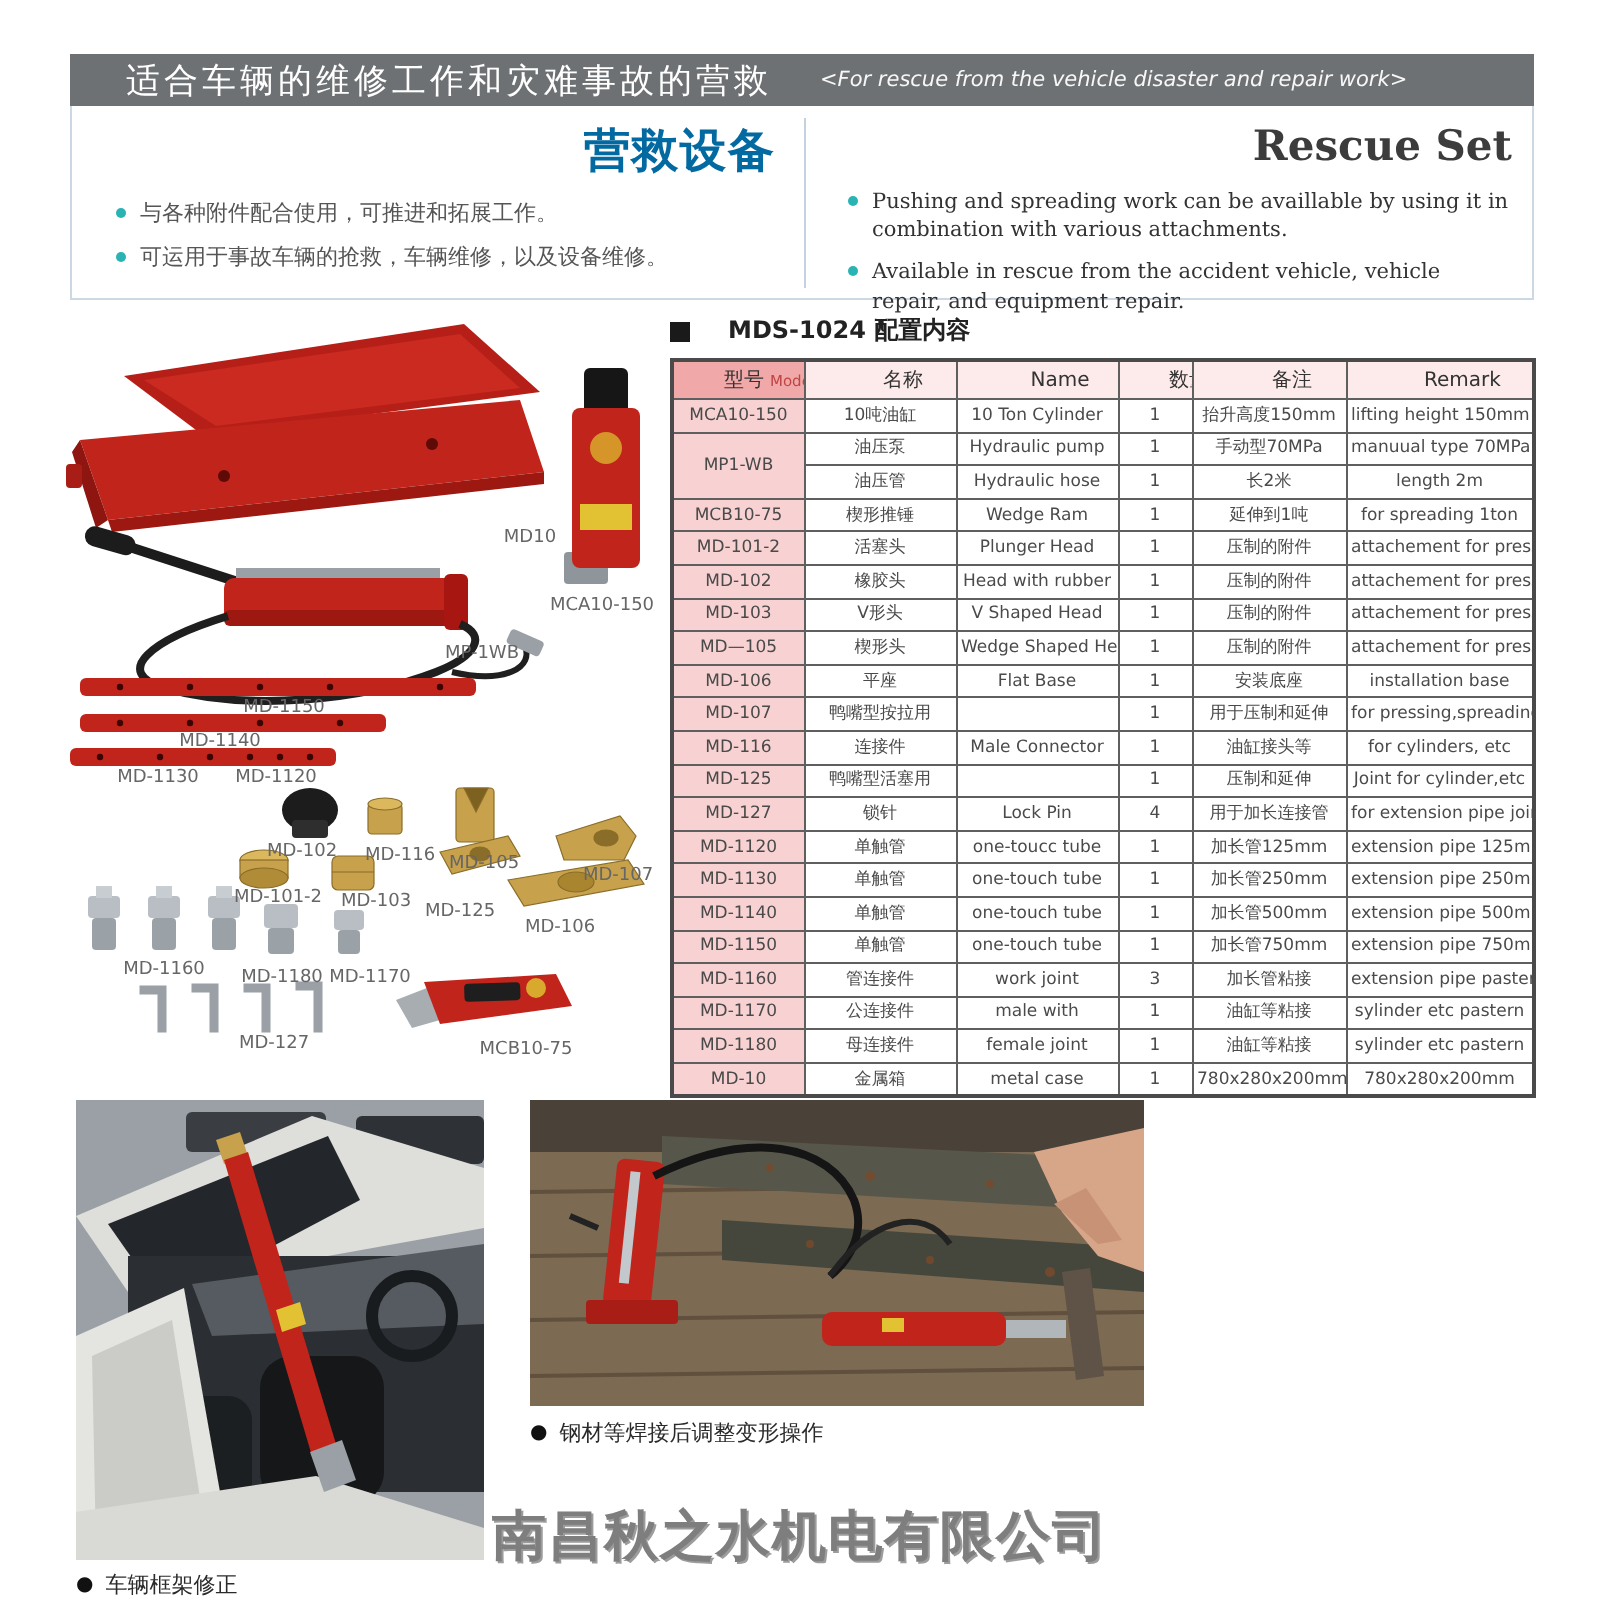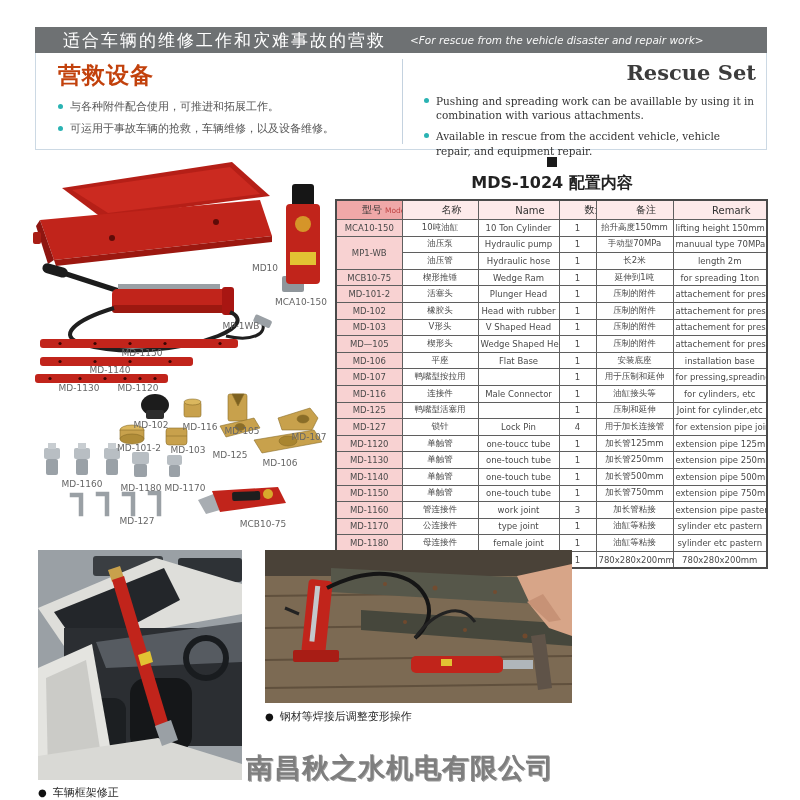--- a/index.html
+++ b/index.html
@@ -10,33 +10,33 @@
   .banner{position:absolute;left:35px;top:27px;width:732px;height:26px;background:#6e7173;
           color:#fff;display:flex;align-items:center;padding-left:28px;box-sizing:border-box;gap:24px;}
   .banner-zh{font-family:"DejaVu Serif",serif;font-size:17px;letter-spacing:2px;white-space:nowrap;}
   .banner-en{font-size:10.5px;font-style:italic;opacity:.95;white-space:nowrap;}
 
   
   .intro-box{position:absolute;left:35px;top:53px;width:732px;height:97px;
              border:1px solid #ccd9e4;border-top:none;box-sizing:border-box;}
   .divider-v{position:absolute;left:366px;top:6px;bottom:5px;width:1px;background:#c4d2df;}
   .intro-left{position:absolute;left:22px;top:7px;width:330px;}
-  .intro-left h2{margin:0;font-size:23px;color:#c2410c;letter-spacing:1px;}
+  .intro-left h2{margin:0;font-size:23px;color:#0369a1;letter-spacing:1px;text-align:right;}
   ul.bullets{list-style:none;margin:9px 0 0 0;padding:0;}
   ul.bullets li{display:flex;align-items:flex-start;gap:7px;font-size:11px;color:#555;
                 margin-bottom:7px;line-height:1.35;}
   .dot{width:5px;height:5px;border-radius:50%;background:#2ab3b3;margin-top:4px;flex:0 0 auto;}
   .intro-right{position:absolute;left:388px;top:7px;width:332px;font-family:"DejaVu Serif",serif;}
   .intro-right h2{margin:0;font-size:21px;color:#3c3c3c;text-align:right;}
   .intro-right ul.bullets li{font-size:10.5px;color:#333;}
 
   
   .table-wrap{position:absolute;left:335px;top:157px;width:434px;}
-  .table-title{display:flex;align-items:center;gap:6px;font-size:16px;font-weight:bold;
-               color:#222;margin-bottom:5px;flex-direction:column;}
+  .table-title{display:flex;align-items:center;gap:19px;font-size:12px;font-weight:bold;
+               color:#222;margin-bottom:5px;}
   .sq{width:10px;height:10px;background:#1a1a1a;flex:0 0 auto;}
   table.config{border-collapse:collapse;width:431px;table-layout:fixed;border:2px solid #4a4a4a;}
   table.config th,table.config td{border:1px solid #5f5f5f;font-size:8.5px;color:#4a4a4a;
       text-align:center;padding:1px 2px;height:13.6px;overflow:hidden;white-space:nowrap;}
   table.config th{font-size:10px;font-weight:normal;color:#333;background:#fdeaea;height:16px;padding-left:25px;}
   table.config th.model-h{background:#f0a8a8;}
   .sub{font-size:7.5px;color:#c04545;margin-left:3px;}
   td.model-cell{background:#f8d2d2;color:#555;}
 
   
@@ -396,21 +396,21 @@
             <td class="model-cell">MD-1160</td>
             <td>管连接件</td>
             <td>work joint</td>
             <td>3</td>
             <td>加长管粘接</td>
             <td>extension pipe pastern</td>
           </tr>
           <tr>
             <td class="model-cell">MD-1170</td>
             <td>公连接件</td>
-            <td>type joint</td>
+            <td>male with</td>
             <td>1</td>
             <td>油缸等粘接</td>
             <td>sylinder etc pastern</td>
           </tr>
           <tr>
             <td class="model-cell">MD-1180</td>
             <td>母连接件</td>
             <td>female joint</td>
             <td>1</td>
             <td>油缸等粘接</td>

